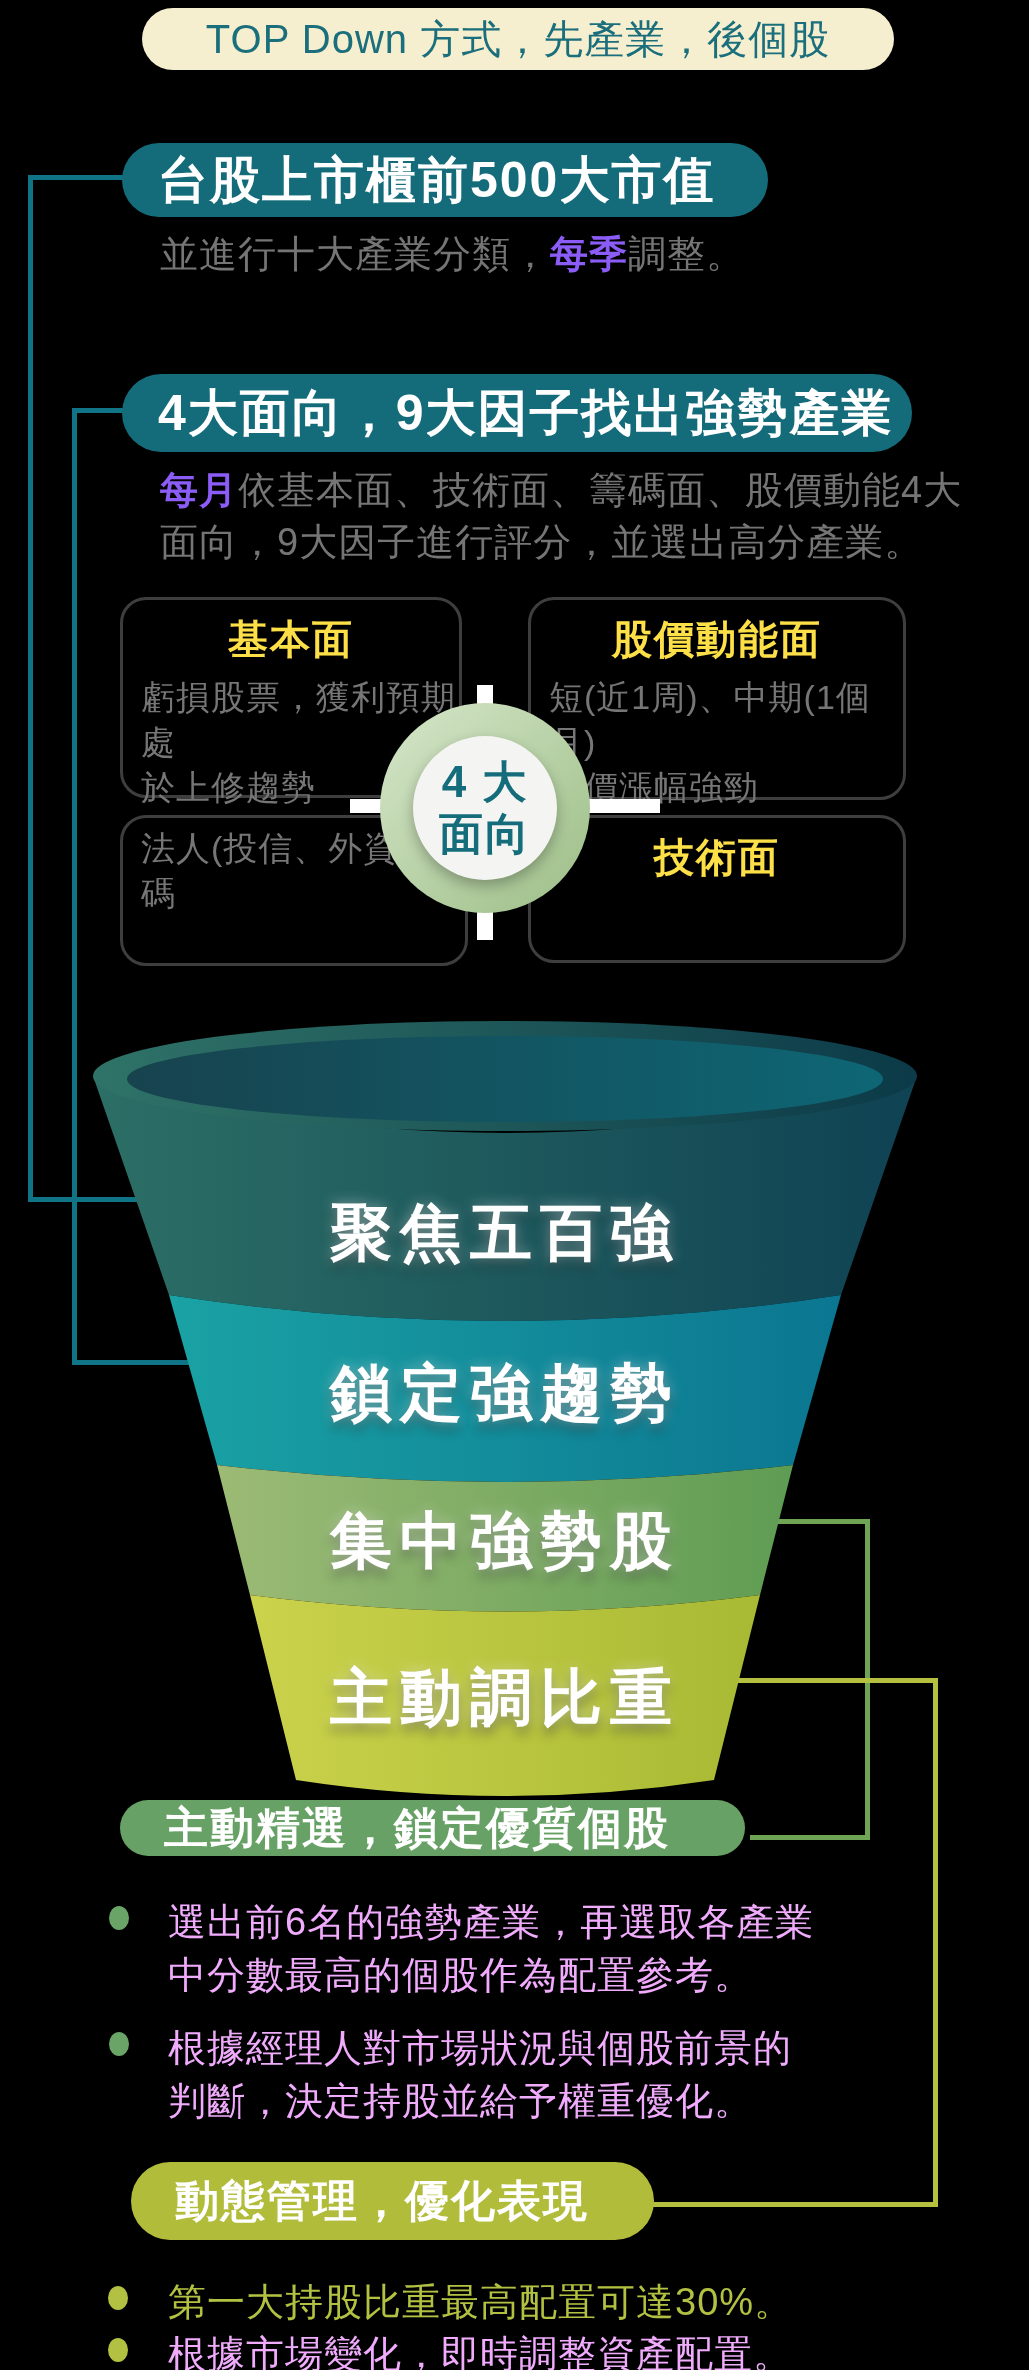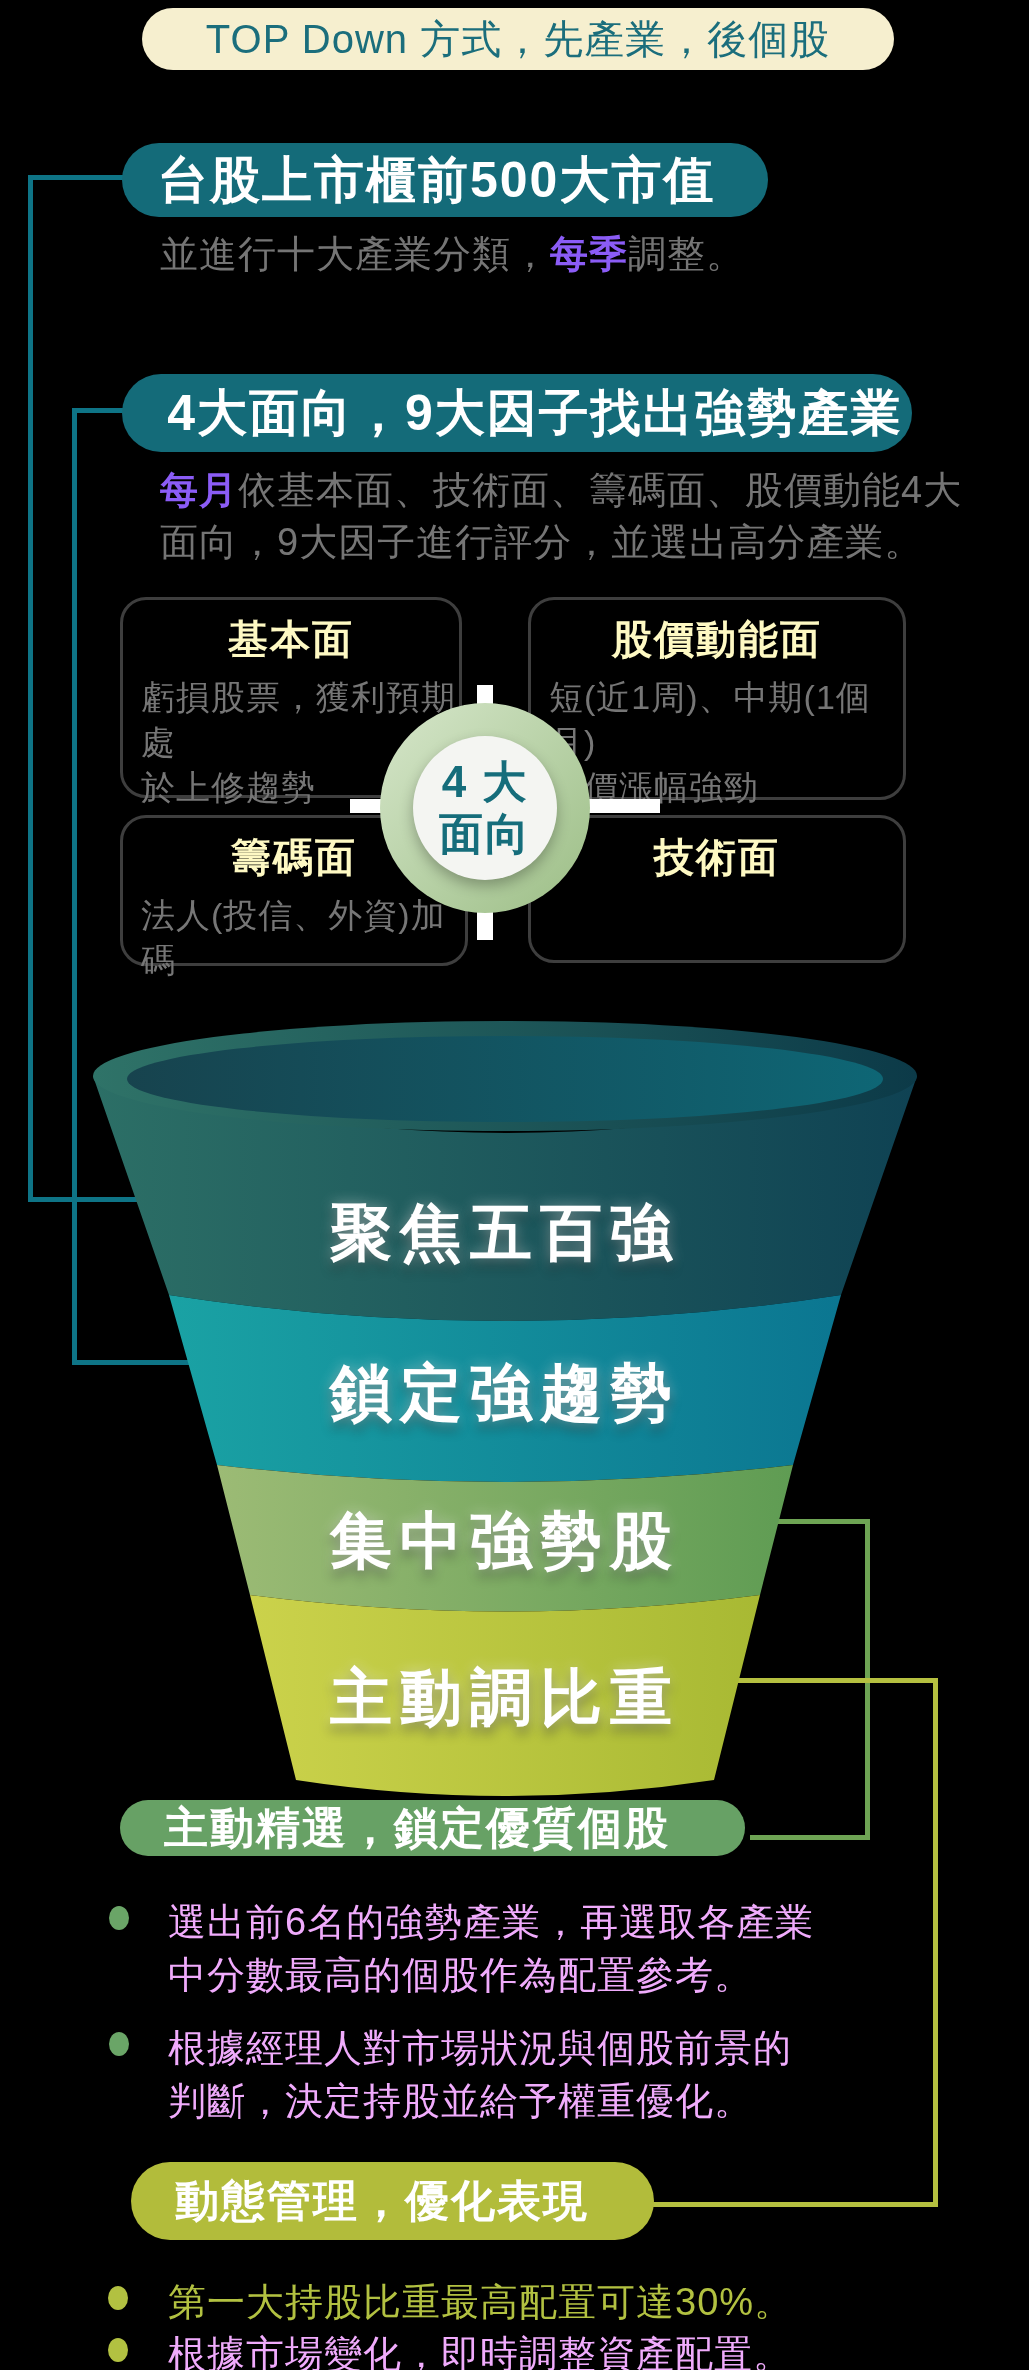--- a/index.html
+++ b/index.html
@@ -10,34 +10,34 @@
   }
   .abs{position:absolute;}
   
   .pill{position:absolute;display:flex;align-items:center;z-index:3;box-sizing:border-box;}
   .pill-top{left:142px;top:8px;width:752px;height:62px;border-radius:31px;
     background:#f6efcf;justify-content:center;}
   .pill-top span{font-size:40px;font-weight:500;color:#1b6e7c;letter-spacing:1px;}
   .pill-teal{background:#146b79;border-radius:39px;padding-left:36px;}
   .pill-teal span{font-size:50px;font-weight:bold;color:#fff;letter-spacing:2px;}
   .pill-step1{left:122px;top:143px;width:646px;height:74px;}
-  .pill-step2{left:122px;top:374px;width:790px;height:78px;justify-content:center;}
+  .pill-step2{left:122px;top:374px;width:790px;height:78px;}
   .pill-green{left:120px;top:1800px;width:625px;height:56px;background:#67a165;
     border-radius:39px;padding-left:44px;}
   .pill-green span,.pill-yellow span{font-size:44px;font-weight:bold;color:#fff;letter-spacing:2px;}
   .pill-yellow{left:131px;top:2162px;width:523px;height:78px;background:#b2bc3b;
     border-radius:39px;padding-left:44px;}
   
   .para{position:absolute;z-index:2;font-size:38px;line-height:52px;color:#757575;letter-spacing:1px;}
   .para .hl{color:#8b5cf6;font-weight:bold;}
   .para-1{left:160px;top:228px;}
   .para-2{left:160px;top:464px;}
   
   .fbox{position:absolute;z-index:1;border:3px solid #3e3e3e;border-radius:26px;box-sizing:border-box;}
-  .fbox .ftitle{display:block;text-align:center;font-size:40px;font-weight:bold;color:#fef9c3;
+  .fbox .ftitle{display:block;text-align:center;font-size:40px;font-weight:bold;color:#fde047;
     margin-top:12px;letter-spacing:2px;}
   .fbox .fbody{display:block;margin:8px 0 0 18px;font-size:34px;line-height:45px;color:#767676;letter-spacing:1px;}
   .fbox-tl{left:120px;top:597px;width:342px;height:201px;}
   .fbox-tr{left:528px;top:597px;width:378px;height:203px;}
   .fbox-bl{left:120px;top:815px;width:348px;height:151px;}
   .fbox-br{left:528px;top:815px;width:378px;height:148px;}
   
   .cross-v{left:477px;top:685px;width:16px;height:255px;background:#fff;z-index:2;}
   .cross-h{left:350px;top:799px;width:310px;height:14px;background:#fff;z-index:2;}
   .circle-outer{left:380px;top:703px;width:210px;height:210px;border-radius:50%;z-index:3;
@@ -104,21 +104,20 @@
   </span>
 </div>
 <div class="fbox fbox-tr">
   <span class="ftitle">股價動能面</span>
   <span class="fbody">
     <span style="display:block">短(近1周)、中期(1個月)</span>
     <span style="display:block">股價漲幅強勁</span>
   </span>
 </div>
 <div class="fbox fbox-bl">
-  <span class="ftitle">籌碼面</span>
   <span class="fbody">
     <span style="display:block">法人(投信、外資)加碼</span>
   </span>
 </div>
 <div class="fbox fbox-br">
   <span class="ftitle">技術面</span>
 </div>
 
 <div class="abs cross-v"></div>
 <div class="abs cross-h"></div>

